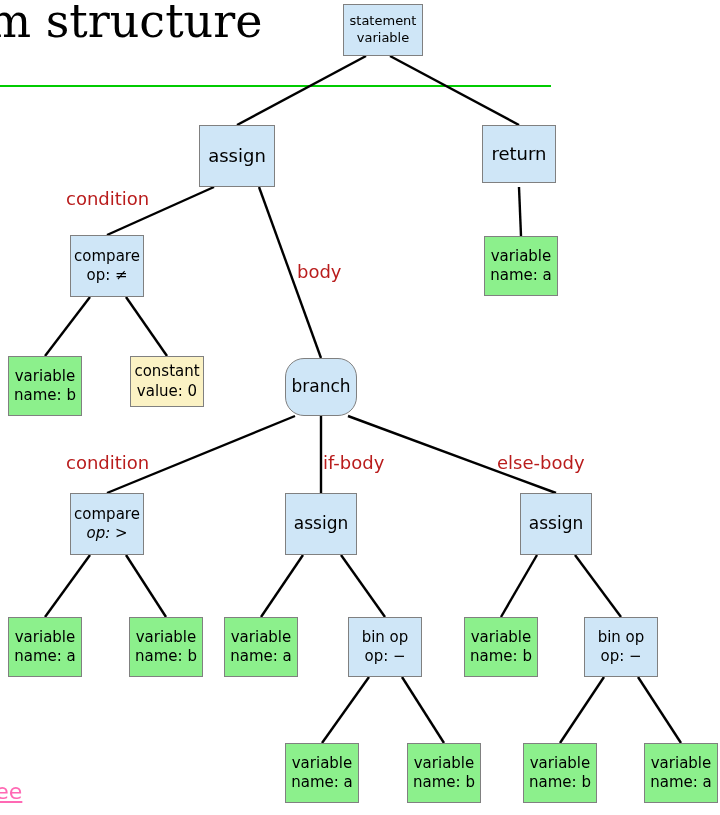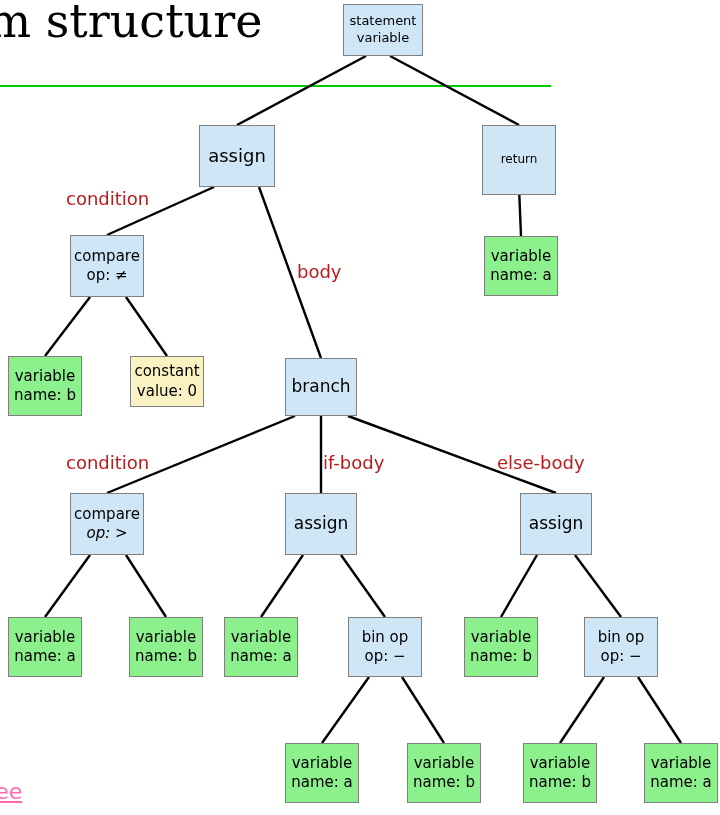--- a/index.html
+++ b/index.html
@@ -107,40 +107,40 @@
     </svg>
 
   <div id="nodes-layer">
       <div class="node fill-blue" style="left: 343px; top: 4px; width: 80px; height: 52px; font-size: 13px;">
         <span class="l1">statement</span>
         <span class="l2">variable</span>
       </div>
       <div class="node fill-blue" style="left: 199px; top: 125px; width: 76px; height: 62px; font-size: 18px;">
         <span class="l1">assign</span>
       </div>
-      <div class="node fill-blue" style="left: 482px; top: 125px; width: 74px; height: 70px; font-size: 12px;">
+      <div class="node fill-blue" style="left: 482px; top: 125px; width: 74px; height: 58px; font-size: 18px;">
         <span class="l1">return</span>
       </div>
       <div class="node fill-blue" style="left: 70px; top: 235px; width: 74px; height: 62px; font-size: 15px;">
         <span class="l1">compare</span>
         <span class="l2">op: ≠</span>
       </div>
       <div class="node fill-green" style="left: 484px; top: 236px; width: 74px; height: 60px; font-size: 15px;">
         <span class="l1">variable</span>
         <span class="l2">name: a</span>
       </div>
       <div class="node fill-green" style="left: 8px; top: 356px; width: 74px; height: 60px; font-size: 15px;">
         <span class="l1">variable</span>
         <span class="l2">name: b</span>
       </div>
       <div class="node fill-yellow" style="left: 130px; top: 356px; width: 74px; height: 51px; font-size: 15px;">
         <span class="l1">constant</span>
         <span class="l2">value: 0</span>
       </div>
-      <div class="node fill-blue" style="left: 285px; top: 358px; width: 72px; height: 58px; font-size: 17px;">
+      <div class="node fill-blue" style="left: 285px; top: 358px; width: 72px; height: 58px; font-size: 17px; border-radius: 19px;">
         <span class="l1">branch</span>
       </div>
       <div class="node fill-blue" style="left: 70px; top: 493px; width: 74px; height: 62px; font-size: 15px;">
         <span class="l1">compare</span>
         <span class="l2 italic">op: &gt;</span>
       </div>
       <div class="node fill-blue" style="left: 285px; top: 493px; width: 72px; height: 62px; font-size: 17px;">
         <span class="l1">assign</span>
       </div>
       <div class="node fill-blue" style="left: 520px; top: 493px; width: 72px; height: 62px; font-size: 17px;">

